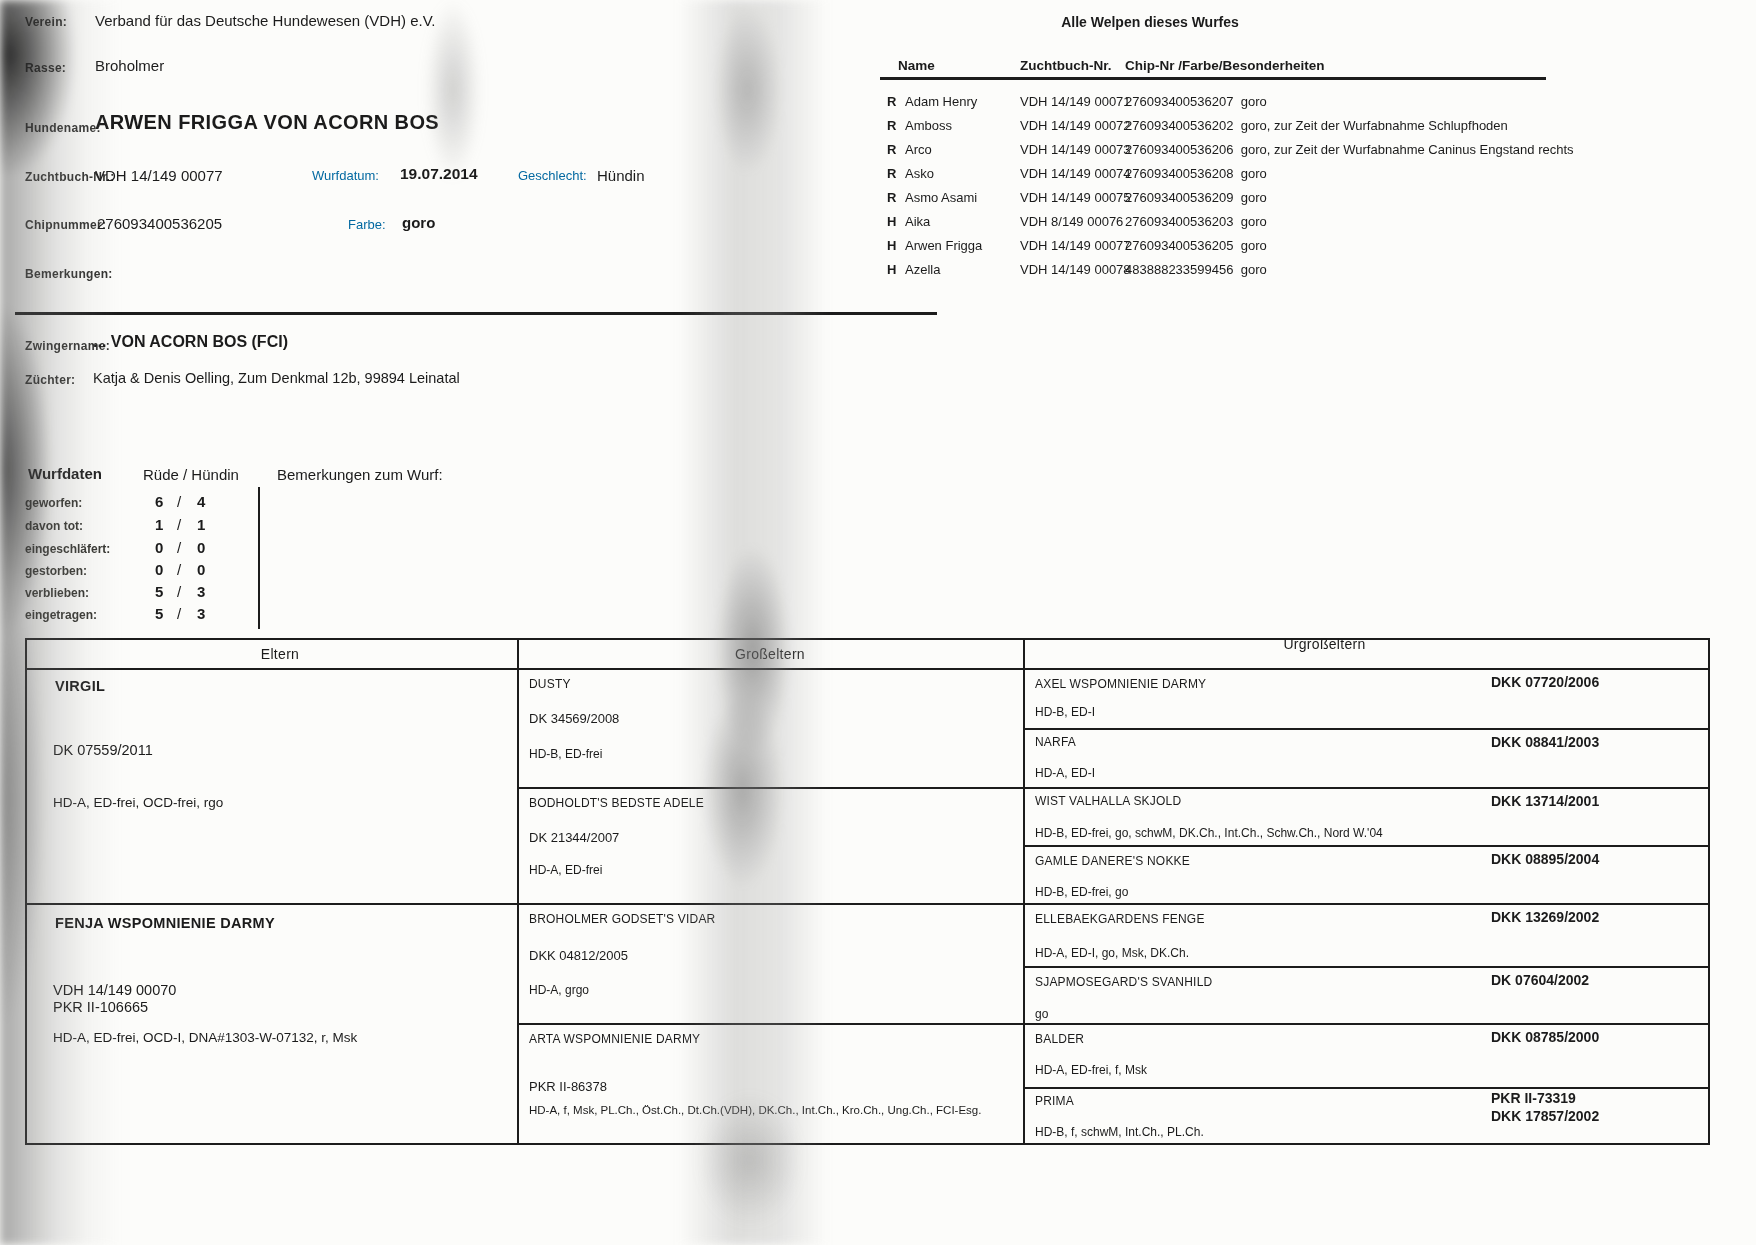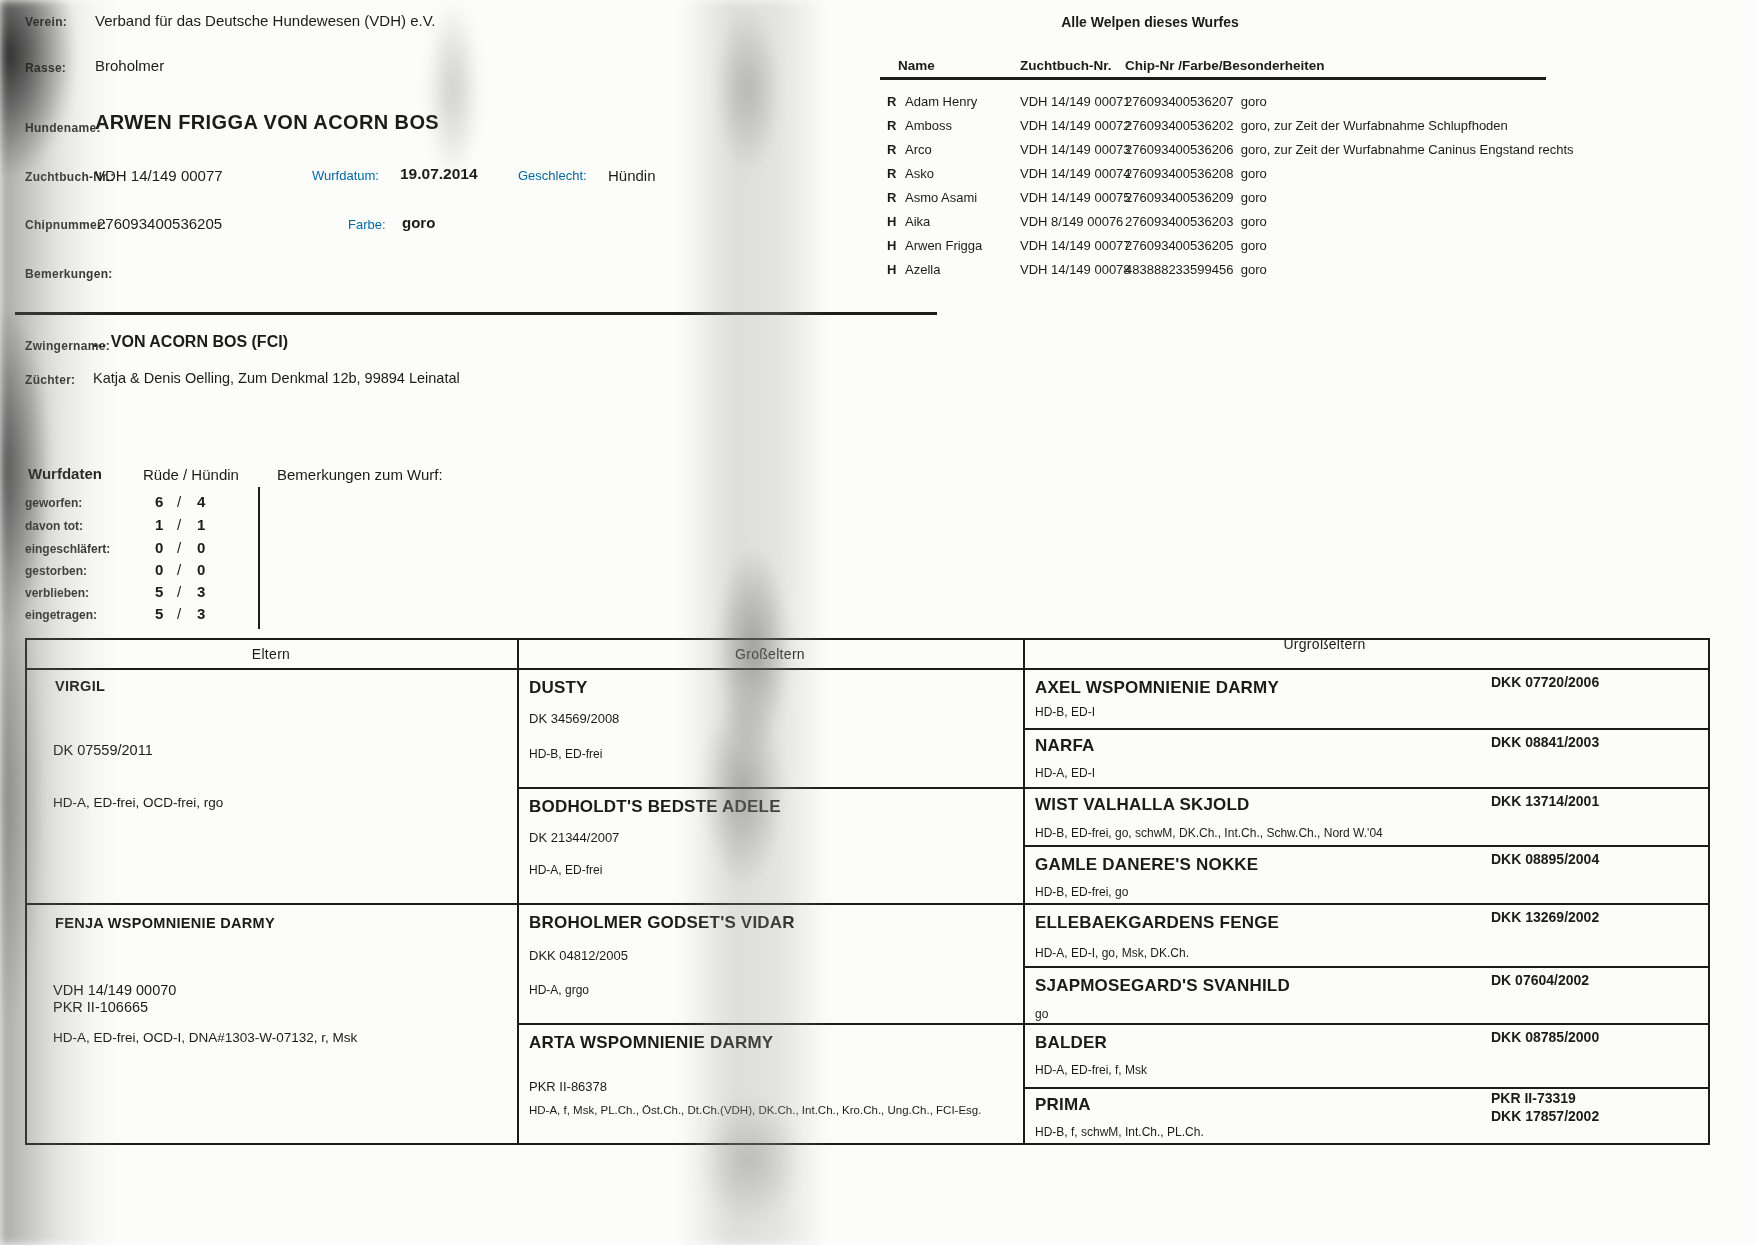--- a/index.html
+++ b/index.html
@@ -23,21 +23,21 @@
   .wrow span{position:absolute; top:4px; white-space:pre;}
   .wsex{left:7px; font-weight:700;}
   .wname{left:25px;}
   .wzb{left:140px;}
   .wchip{left:245px;}
   
   .wd-lbl{font-size:12px; font-weight:700; color:#34342f; filter:blur(.5px);}
   .wd-num{font-size:15px; font-weight:700;}
   
   .phead{font-size:14px; letter-spacing:.3px;}
-  .pname{font-size:17px; font-weight:700; letter-spacing:.2px;}
+  .pname{font-size:12px; font-weight:400; letter-spacing:.2px;}
   .pnameL{font-size:14.5px; font-weight:700; letter-spacing:.3px;}
   .preg{font-size:13px;}
   .pregL{font-size:14.5px;}
   .pattrs{font-size:12px;}
   .pattrsL{font-size:13.5px;}
   .pregright{font-size:14px; font-weight:700; line-height:1.25;}
   
   .artifact{position:absolute; pointer-events:none; z-index:6;}
   #art-left{
     left:0; top:0; width:120px; height:100%;
@@ -80,21 +80,21 @@
   <div class="t val" style="left:95px;top:57px;">Broholmer</div>
 
   <div class="t lbl" style="left:25px;top:122px;">Hundename:</div>
   <div class="t bold" style="left:95px;top:111px;font-size:20px;letter-spacing:.4px;">ARWEN FRIGGA VON ACORN BOS</div>
 
   <div class="t lbl" style="left:25px;top:171px;">Zuchtbuch-Nr.:</div>
   <div class="t val" style="left:95px;top:167px;">VDH 14/149 00077</div>
   <div class="t flbl" style="left:312px;top:169px;">Wurfdatum:</div>
   <div class="t bold" style="left:400px;top:165px;font-size:15.5px;">19.07.2014</div>
   <div class="t flbl" style="left:518px;top:169px;">Geschlecht:</div>
-  <div class="t val" style="left:597px;top:167px;margin-left:11px;">Hündin</div>
+  <div class="t val" style="left:597px;top:167px;">Hündin</div>
 
   <div class="t lbl" style="left:25px;top:219px;">Chipnummer:</div>
   <div class="t val" style="left:97px;top:215px;">276093400536205</div>
   <div class="t flbl" style="left:348px;top:218px;">Farbe:</div>
   <div class="t bold" style="left:402px;top:214px;font-size:15px;">goro</div>
 
   <div class="t lbl" style="left:25px;top:268px;">Bemerkungen:</div>
 
   <div class="ln" style="left:15px;top:312px;width:922px;height:2.5px;"></div>
 
@@ -215,21 +215,21 @@
     <div class="ln" style="left:517px;top:1023px;width:506px;height:1.5px;"></div>
 
     <div class="ln" style="left:1023px;top:728px;width:687px;height:1.5px;"></div>
     <div class="ln" style="left:1023px;top:787px;width:687px;height:1.5px;"></div>
     <div class="ln" style="left:1023px;top:845px;width:687px;height:1.5px;"></div>
     <div class="ln" style="left:1023px;top:903px;width:687px;height:1.5px;"></div>
     <div class="ln" style="left:1023px;top:966px;width:687px;height:1.5px;"></div>
     <div class="ln" style="left:1023px;top:1023px;width:687px;height:1.5px;"></div>
     <div class="ln" style="left:1023px;top:1087px;width:687px;height:1.5px;"></div>
 
-    <div class="t phead" style="left:25px;top:646px;width:492px;text-align:center;">Eltern</div>
+    <div class="t phead" style="left:34px;top:646px;width:492px;text-align:center;">Eltern</div>
     <div class="t phead" style="left:517px;top:646px;width:506px;text-align:center;">Großeltern</div>
     <div class="t phead" style="left:1023px;top:636px;width:603px;text-align:center;">Urgroßeltern</div>
 
     <div>
       <div class="t pnameL" style="left:55px;top:678px;">VIRGIL</div>
       <div class="t pregL" style="left:53px;top:742px;">DK 07559/2011</div>
       <div class="t pattrsL" style="left:53px;top:795px;">HD-A, ED-frei, OCD-frei, rgo</div>
     </div>
 
     <div>

